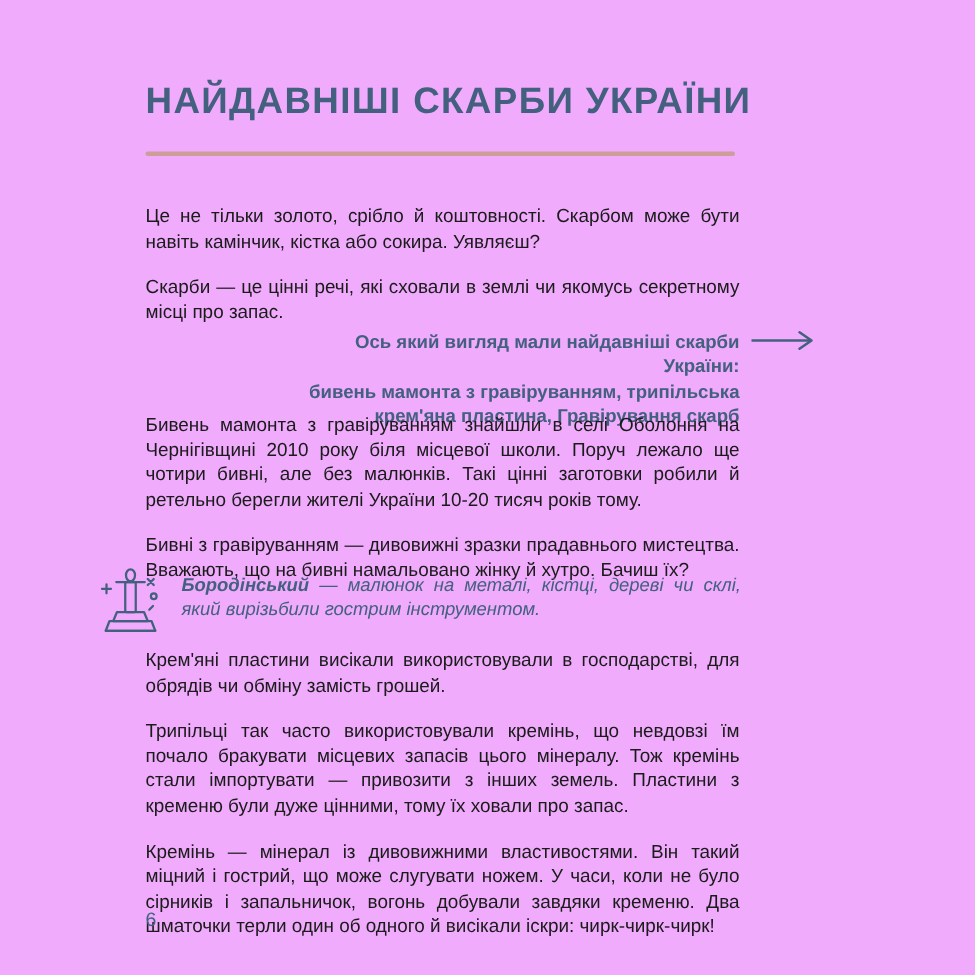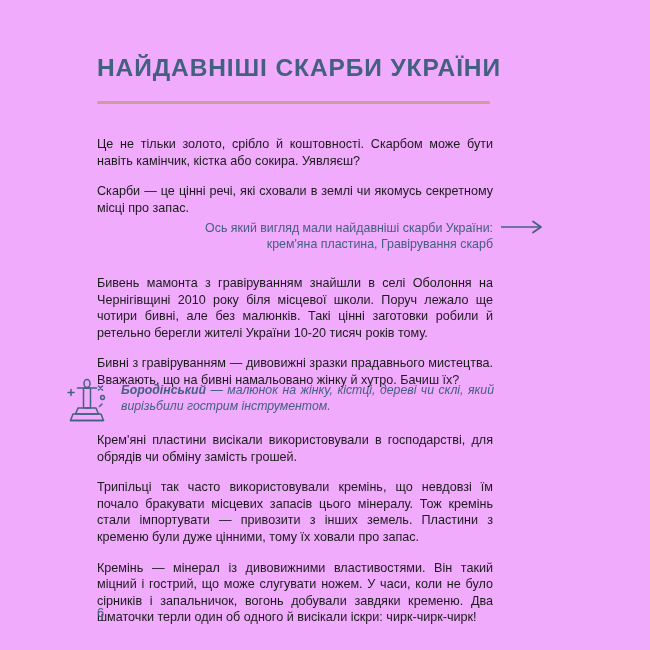--- a/index.html
+++ b/index.html
@@ -71,21 +71,21 @@
   
   .callout {
     position: absolute;
     left: 200px;
     top: 220px;
     width: 293px;
     text-align: right;
     color: #44607f;
     font-size: 12.4px;
     line-height: 16.4px;
-    font-weight: 400;
+    font-weight: 700;
   }
   .callout-line { display: block; }
 
   .callout-arrow {
     position: absolute;
     left: 500px;
     top: 219px;
     width: 48px;
     height: 16px;
   }
@@ -139,20 +139,21 @@
 
   <div class="title-rule"></div>
 
   <div class="body-col" style="top:136px; width:396px;">
     <p class="para">Це не тільки золото, срібло й коштовності. Скарбом може бути навіть камінчик, кістка або сокира. Уявляєш?</p>
     <p class="para">Скарби — це цінні речі, які сховали в землі чи якомусь секретному місці про запас.</p>
   </div>
 
   <div class="callout">
     <span class="callout-line">Ось який вигляд мали найдавніші скарби України:</span>
+    <span class="callout-line">бивень мамонта з гравіруванням, трипільська</span>
     <span class="callout-line">крем'яна пластина, Гравірування скарб</span>
   </div>
 
   <div class="callout-arrow">
     <svg width="48" height="16" viewBox="0 0 48 16" aria-hidden="true">
       <line x1="1" y1="8" x2="40" y2="8" stroke="#44607f" stroke-width="1.7"></line>
       <polyline points="33,2.5 41,8 33,13.5" fill="none" stroke="#44607f" stroke-width="1.7" stroke-linecap="round" stroke-linejoin="round"></polyline>
     </svg>
   </div>
 
@@ -182,21 +183,21 @@
 
           <path d="M34.5 10 L38.5 14 M38.5 10 L34.5 14"></path>
 
           <circle cx="38.5" cy="21.5" r="1.9"></circle>
 
           <path d="M35.5 30.5 L38 28"></path>
         </g>
       </svg>
     </div>
     <div class="def-text">
-      <span class="def-term">Бородінський</span><span> — </span><span>малюнок на жінку, кістці, дереві чи склі, який вирізьбили гострим інструментом.</span>
+      <span class="def-term">Бородінський</span><span> — </span><span>малюнок на металі, кістці, дереві чи склі, який вирізьбили гострим інструментом.</span>
     </div>
   </div>
 
   <div class="body-col" style="top:432px; width:396px;">
     <p class="para">Крем'яні пластини висікали використовували в господарстві, для обрядів чи обміну замість грошей.</p>
     <p class="para">Трипільці так часто використовували кремінь, що невдовзі їм почало бракувати місцевих запасів цього мінералу. Тож кремінь стали імпортувати — привозити з інших земель. Пластини з кременю були дуже цінними, тому їх ховали про запас.</p>
     <p class="para">Кремінь — мінерал із дивовижними властивостями. Він такий міцний і гострий, що може слугувати ножем. У часи, коли не було сірників і запальничок, вогонь добували завдяки кременю. Два шматочки терли один об одного й висікали іскри: чирк-чирк-чирк!</p>
   </div>
 
   <div class="page-number">6</div>

